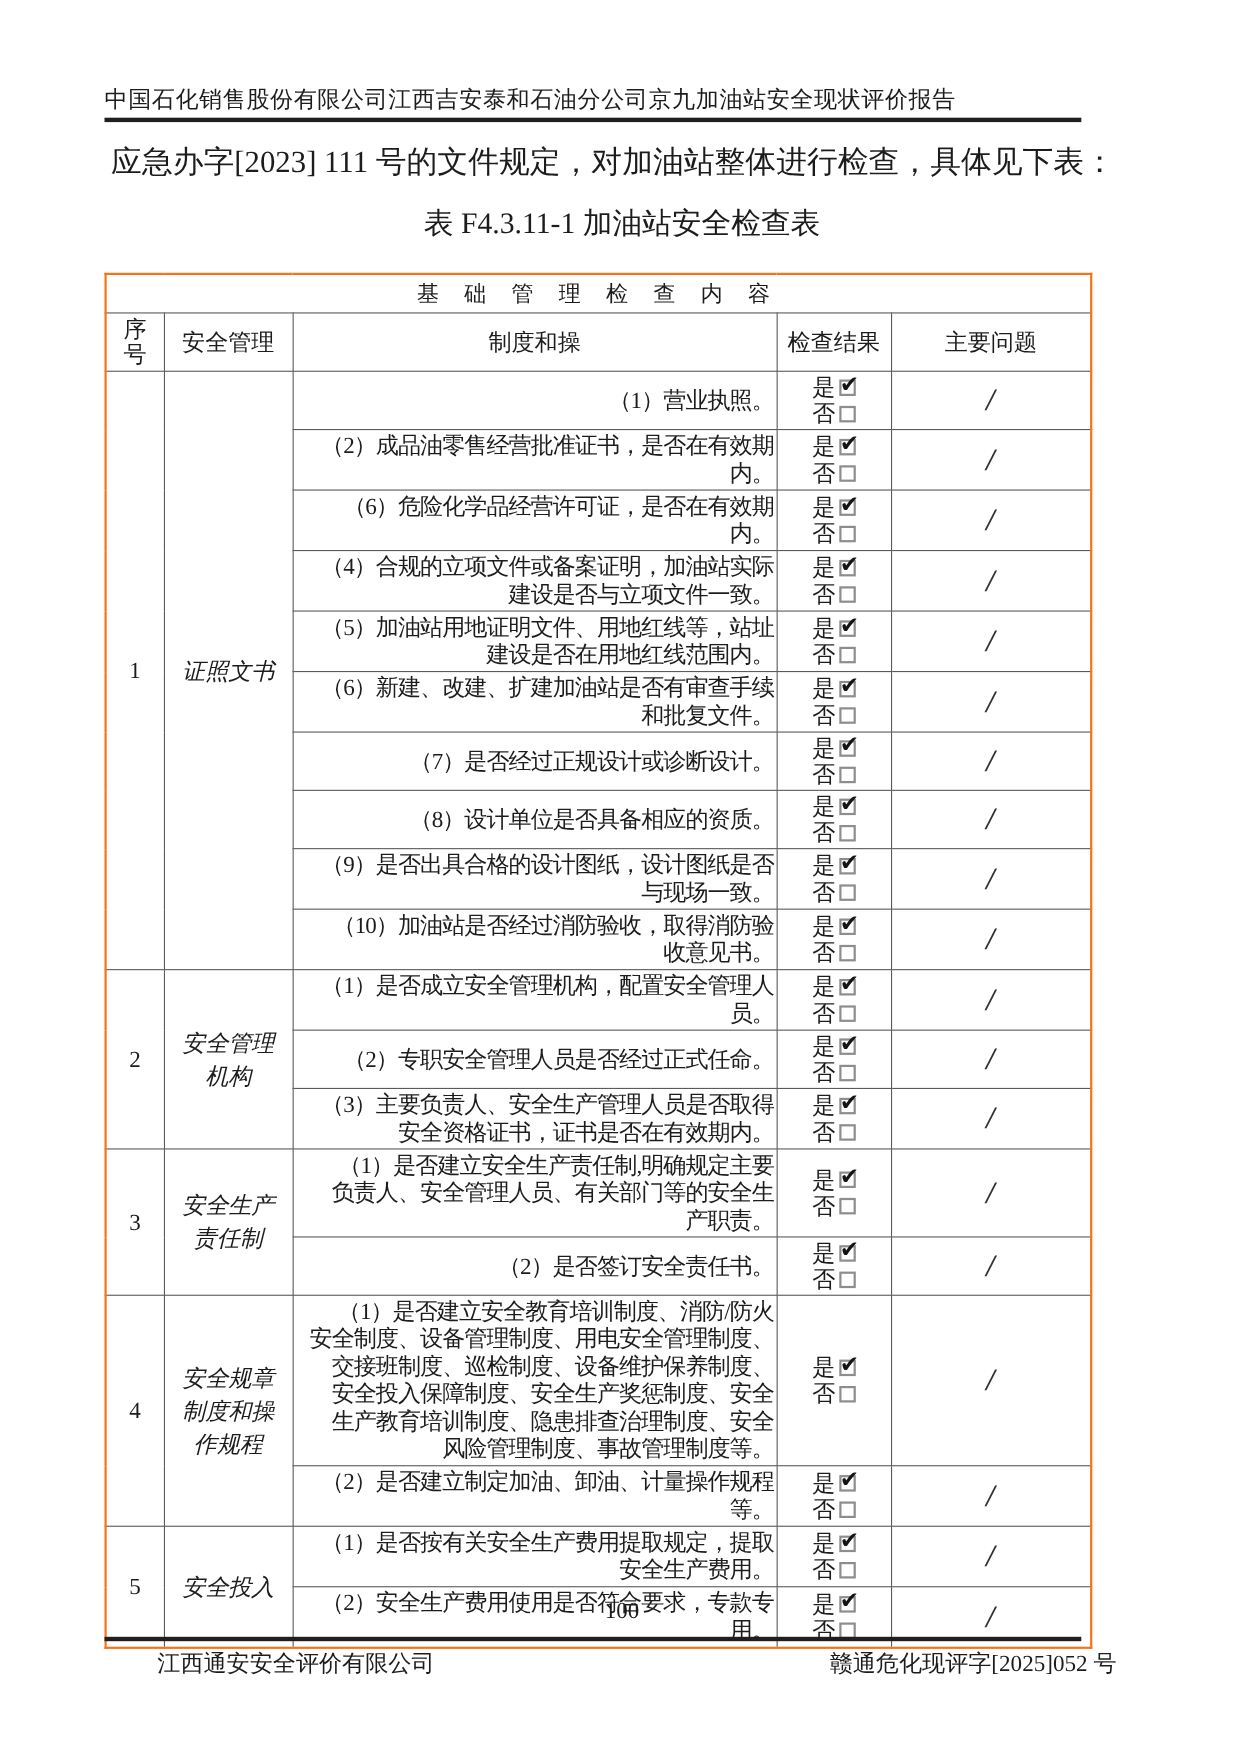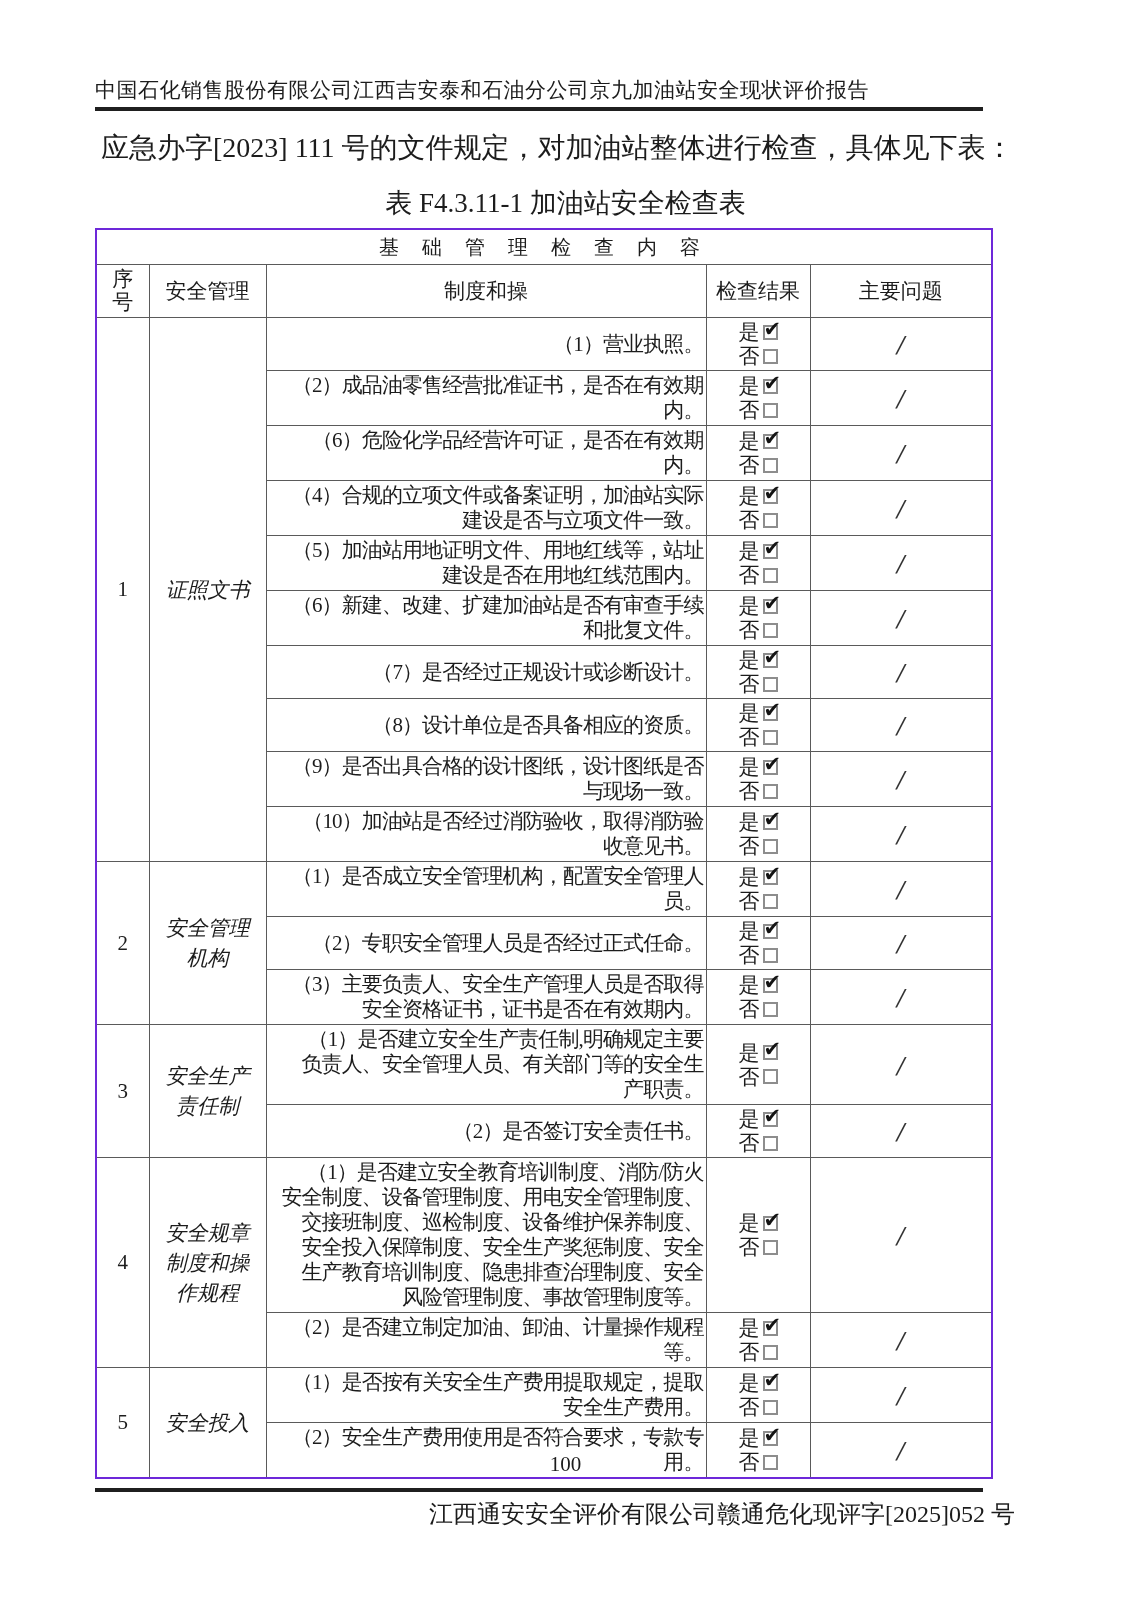--- a/index.html
+++ b/index.html
@@ -18,23 +18,23 @@
   }
   .intro-paragraph{
     position:absolute; top:131px; left:101px; width:960px;
     font-size:28px; line-height:34px;
   }
   .table-caption{
     position:absolute; top:185px; left:0; width:1131px;
     text-align:center; font-size:27px;
   }
   table.check-table{
-    position:absolute; top:228px; left:95px; width:896px;
+    position:absolute; top:248px; left:95px; width:896px;
     border-collapse:collapse; table-layout:fixed;
-    border:2px solid #6d28d9;
+    border:2px solid #f97316;
   }
   .check-table th, .check-table td{
     border:1px solid #5a5a5a; font-weight:normal; padding:0;
     vertical-align:middle; overflow:hidden;
   }
   th.band-title{
     font-size:20px; letter-spacing:9px; padding:4px 0 3px 0; text-align:center;
   }
   tr.colhead th{
     font-size:21px; text-align:center; white-space:pre-line;
@@ -70,22 +70,22 @@
   .page-number{
     position:absolute; top:1452px; left:0; width:1131px;
     text-align:center; font-size:21px;
   }
   .footer-rule{
     position:absolute; top:1488px; left:95px; width:888px; height:0;
     border-top:4px solid #1f1f1f;
   }
   .footer-row{
     position:absolute; top:1498px; left:95px; width:920px;
-    display:flex; justify-content:flex-end;
-    font-size:24px; box-sizing:border-box; padding-left:48px;
+    display:flex; justify-content:space-between;
+    font-size:21px; box-sizing:border-box; padding-left:48px;
   }
 </style>
 </head>
 <body>
 
 <div class="page">
 
   <div class="page-header-title">中国石化销售股份有限公司江西吉安泰和石油分公司京九加油站安全现状评价报告</div>
   <div class="header-rule"></div>
 

